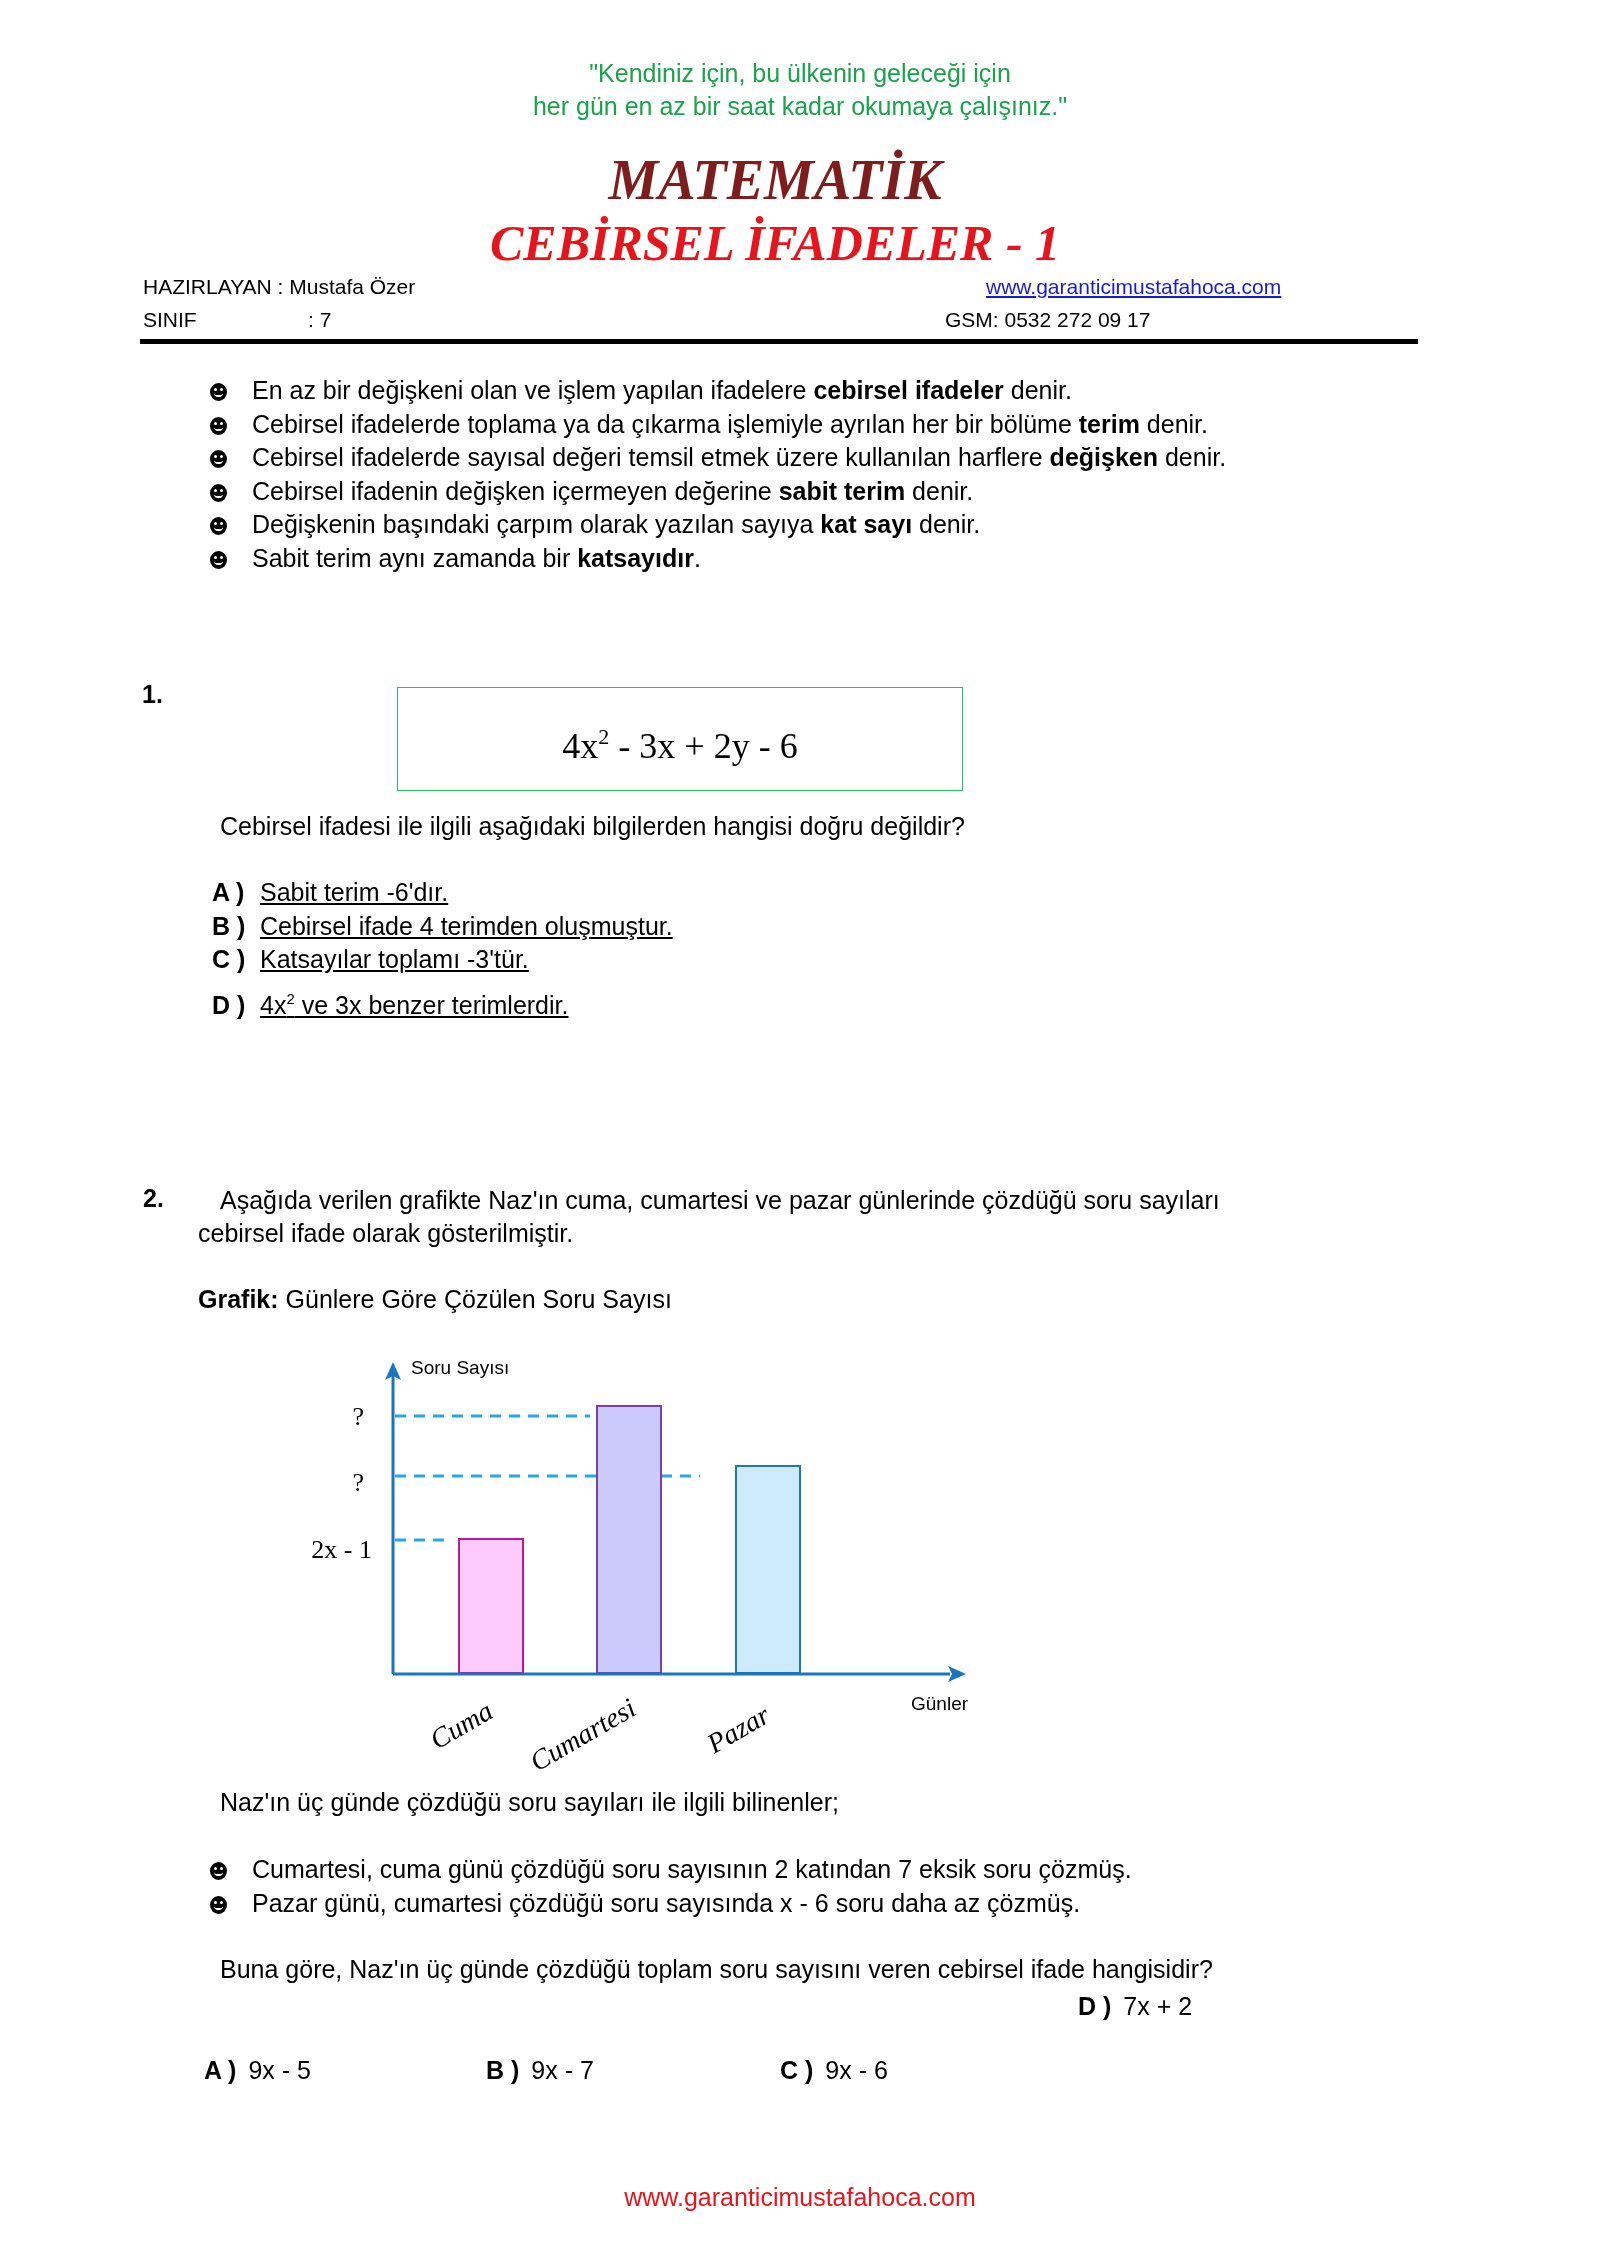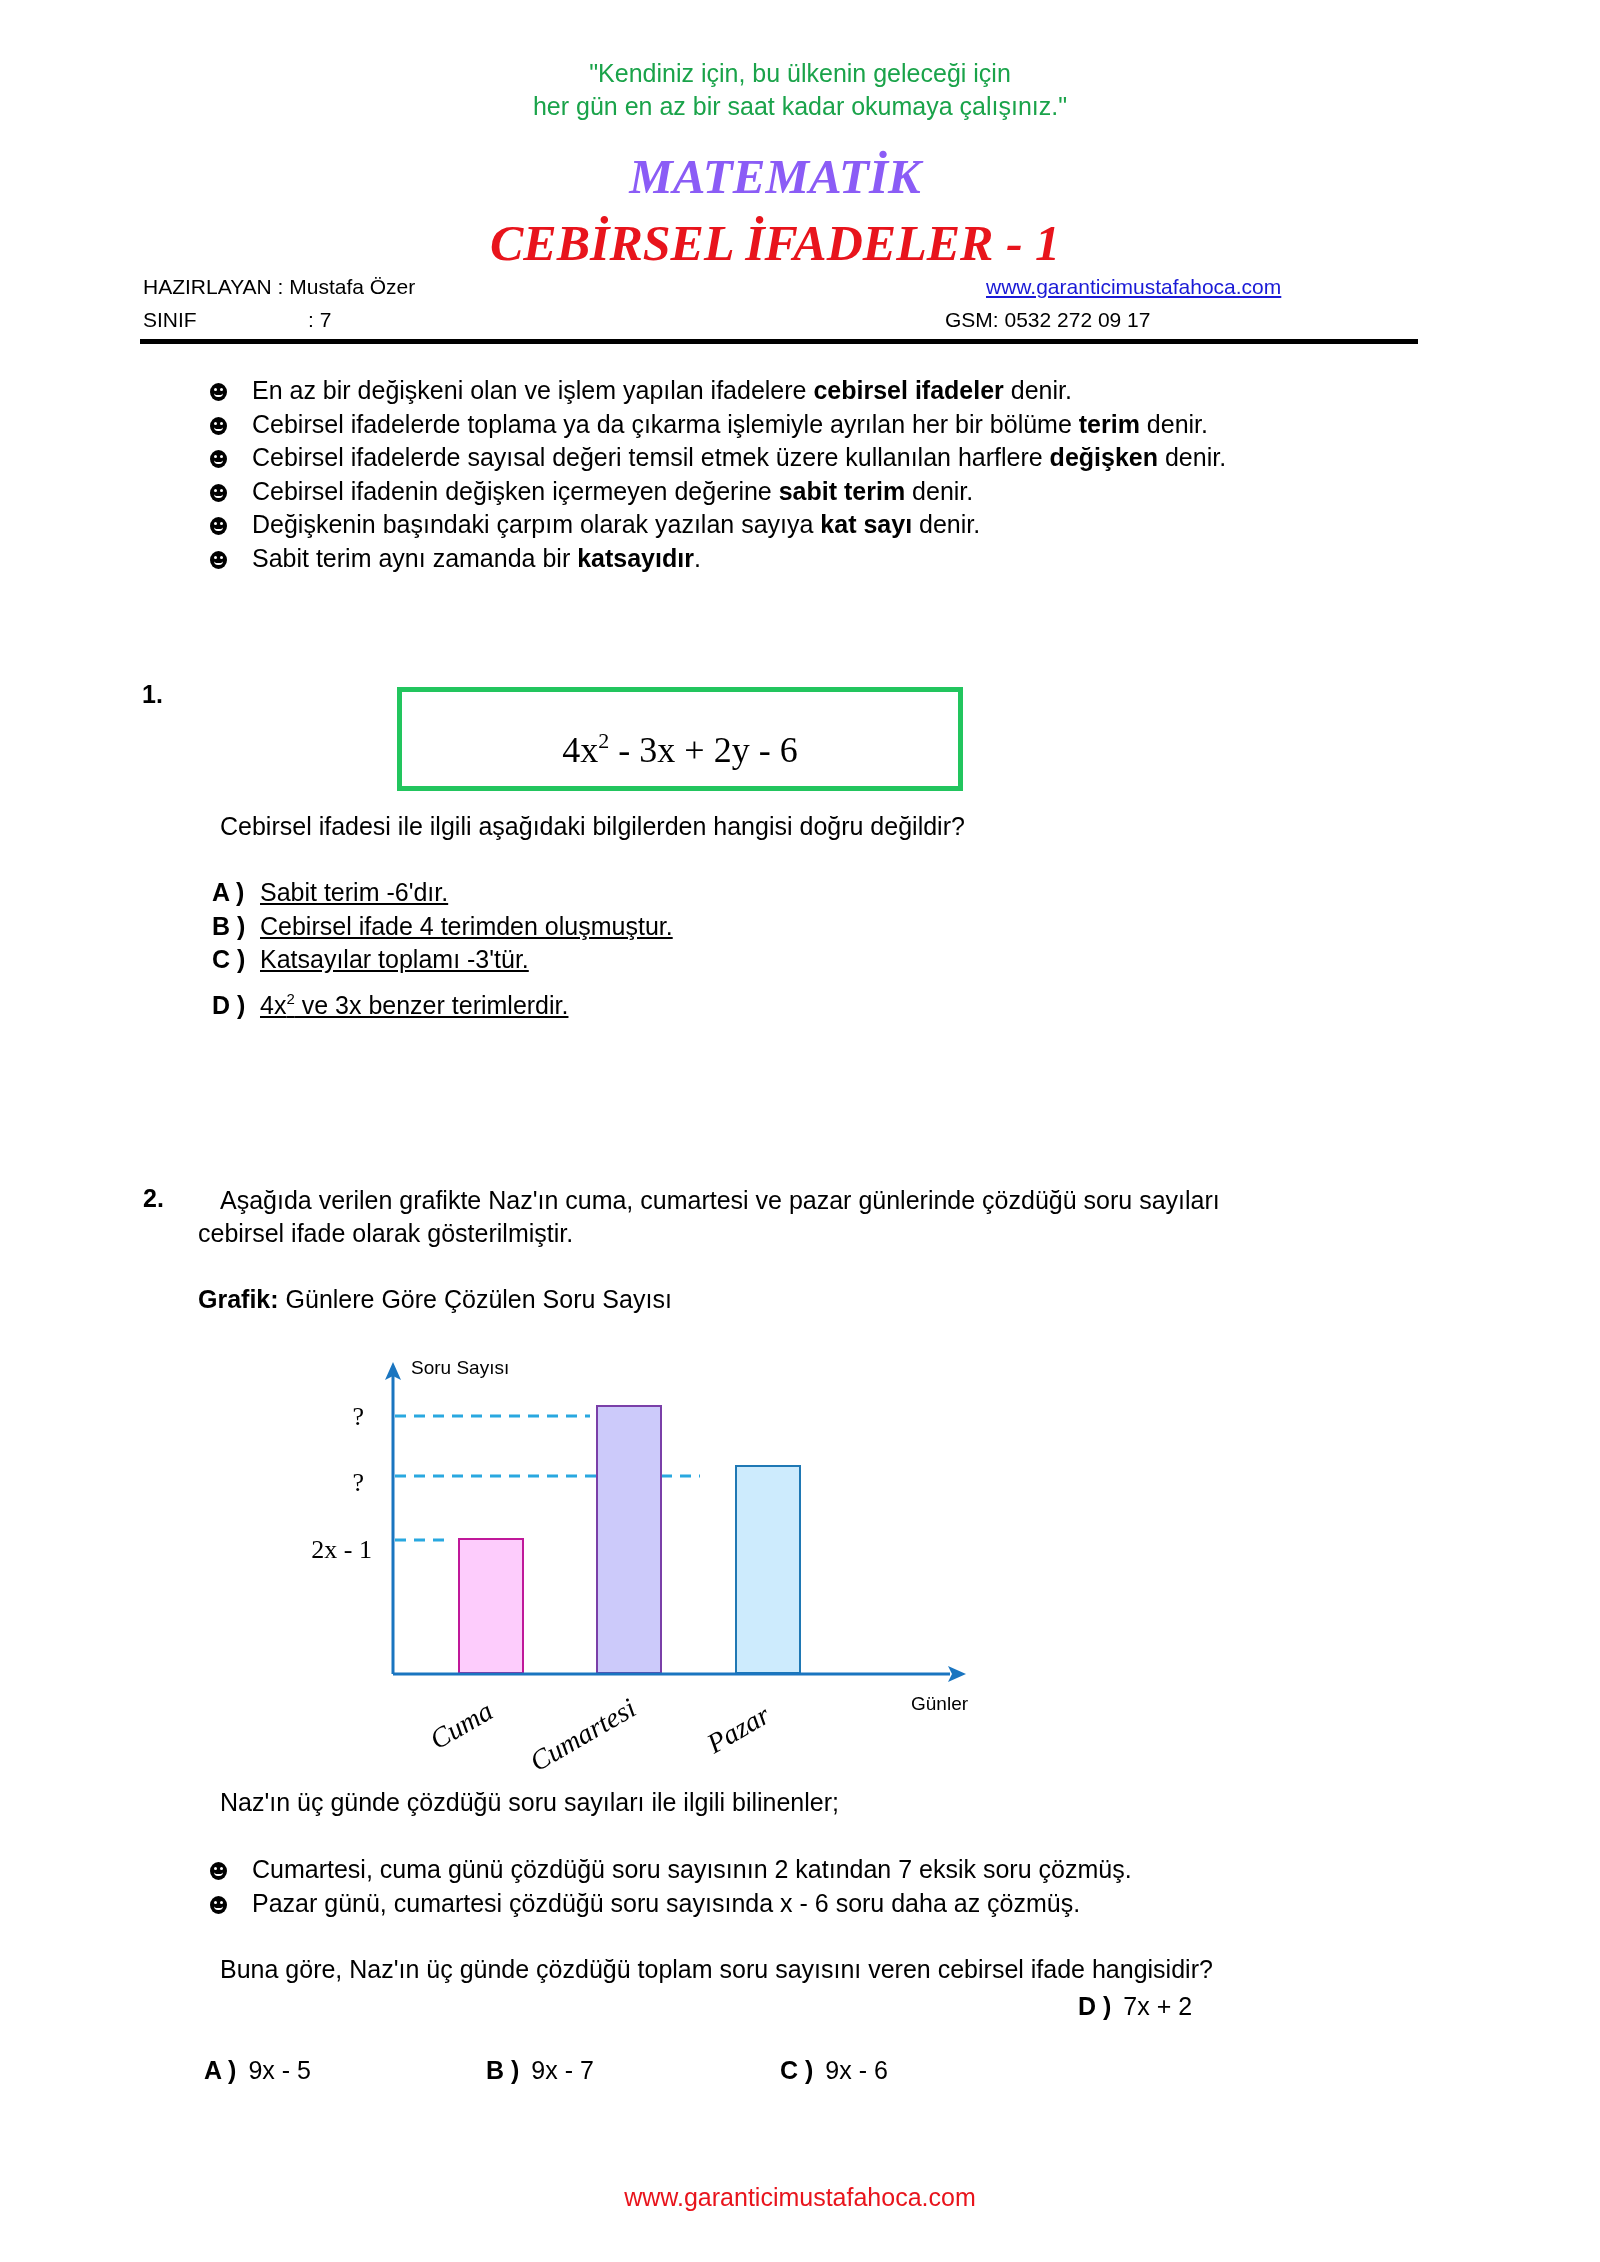--- a/index.html
+++ b/index.html
@@ -1,32 +1,32 @@
 <!DOCTYPE html>
 <html><head>
 <meta charset="utf-8">
 <style>
   * { box-sizing: border-box; margin: 0; padding: 0; }
   html, body { width: 1600px; height: 2262px; background: #ffffff; }
   body { position: relative; font-family: "Liberation Sans", sans-serif; color: #000; overflow: hidden; }
   .abs { position: absolute; }
   .quote { left: 0; width: 1600px; text-align: center; color: #1aa34a; font-size: 25px; line-height: 33px; }
-  .title1 { left: 0; width: 1550px; text-align: center; font-family: "Liberation Serif", serif; font-style: italic; font-weight: bold; font-size: 49px; color: #8b5cf6; }
+  .title1 { left: 0; width: 1550px; text-align: center; font-family: "Liberation Serif", serif; font-style: italic; font-weight: bold; font-size: 56px; color: #7f1d1d; }
   .title2 { left: 0; width: 1550px; text-align: center; font-family: "Liberation Serif", serif; font-style: italic; font-weight: bold; font-size: 50px; color: #e8141c; }
   .meta { font-size: 21px; line-height: 32px; }
   .link { color: #1a1ad6; text-decoration: underline; }
   .rule { left: 140px; width: 1278px; height: 5px; background: #000; }
   .bullets { left: 210px; font-size: 25px; line-height: 33.5px; }
   .bullets li { list-style: none; position: relative; padding-left: 42px; white-space: nowrap; }
   .smiley { position: absolute; left: 0; top: 9px; width: 17px; height: 18px; border-radius: 50%; background: #000; }
   .smiley::before, .smiley::after { content: ""; position: absolute; top: 5px; width: 3px; height: 3px; background: #fff; border-radius: 50%; }
   .smiley::before { left: 4px; } .smiley::after { right: 4px; }
   .smiley i { position: absolute; left: 4px; top: 10px; width: 9px; height: 4px; border-bottom: 2px solid #fff; border-radius: 0 0 5px 5px; }
   .qnum { font-size: 25px; font-weight: bold; }
-  .exprbox { left: 397px; top: 687px; width: 566px; height: 104px; border: 5px solid #22c55e; text-align: center; font-family: "Liberation Serif", serif; font-size: 36px; line-height: 98px; }
+  .exprbox { left: 397px; top: 687px; width: 566px; height: 104px; border: 1px solid #22c55e; text-align: center; font-family: "Liberation Serif", serif; font-size: 36px; line-height: 98px; }
   .exprbox sup { font-size: 22px; vertical-align: 14px; }
   .txt { font-size: 25px; line-height: 33px; white-space: nowrap; }
   .opts { left: 212px; font-size: 25px; line-height: 33.5px; text-decoration: underline; }
   .opts .row { white-space: nowrap; }
   .opts .lbl { font-weight: bold; display: inline-block; width: 48px; }
   .opts sup { font-size: 15px; vertical-align: 10px; }
   .ans { font-size: 25px; white-space: nowrap; }
   .ans b { margin-right: 12px; }
   .footer { left: 0; width: 1600px; text-align: center; color: #e8141c; font-size: 25px; }
   .chart { left: 280px; top: 1340px; width: 720px; height: 440px; }

